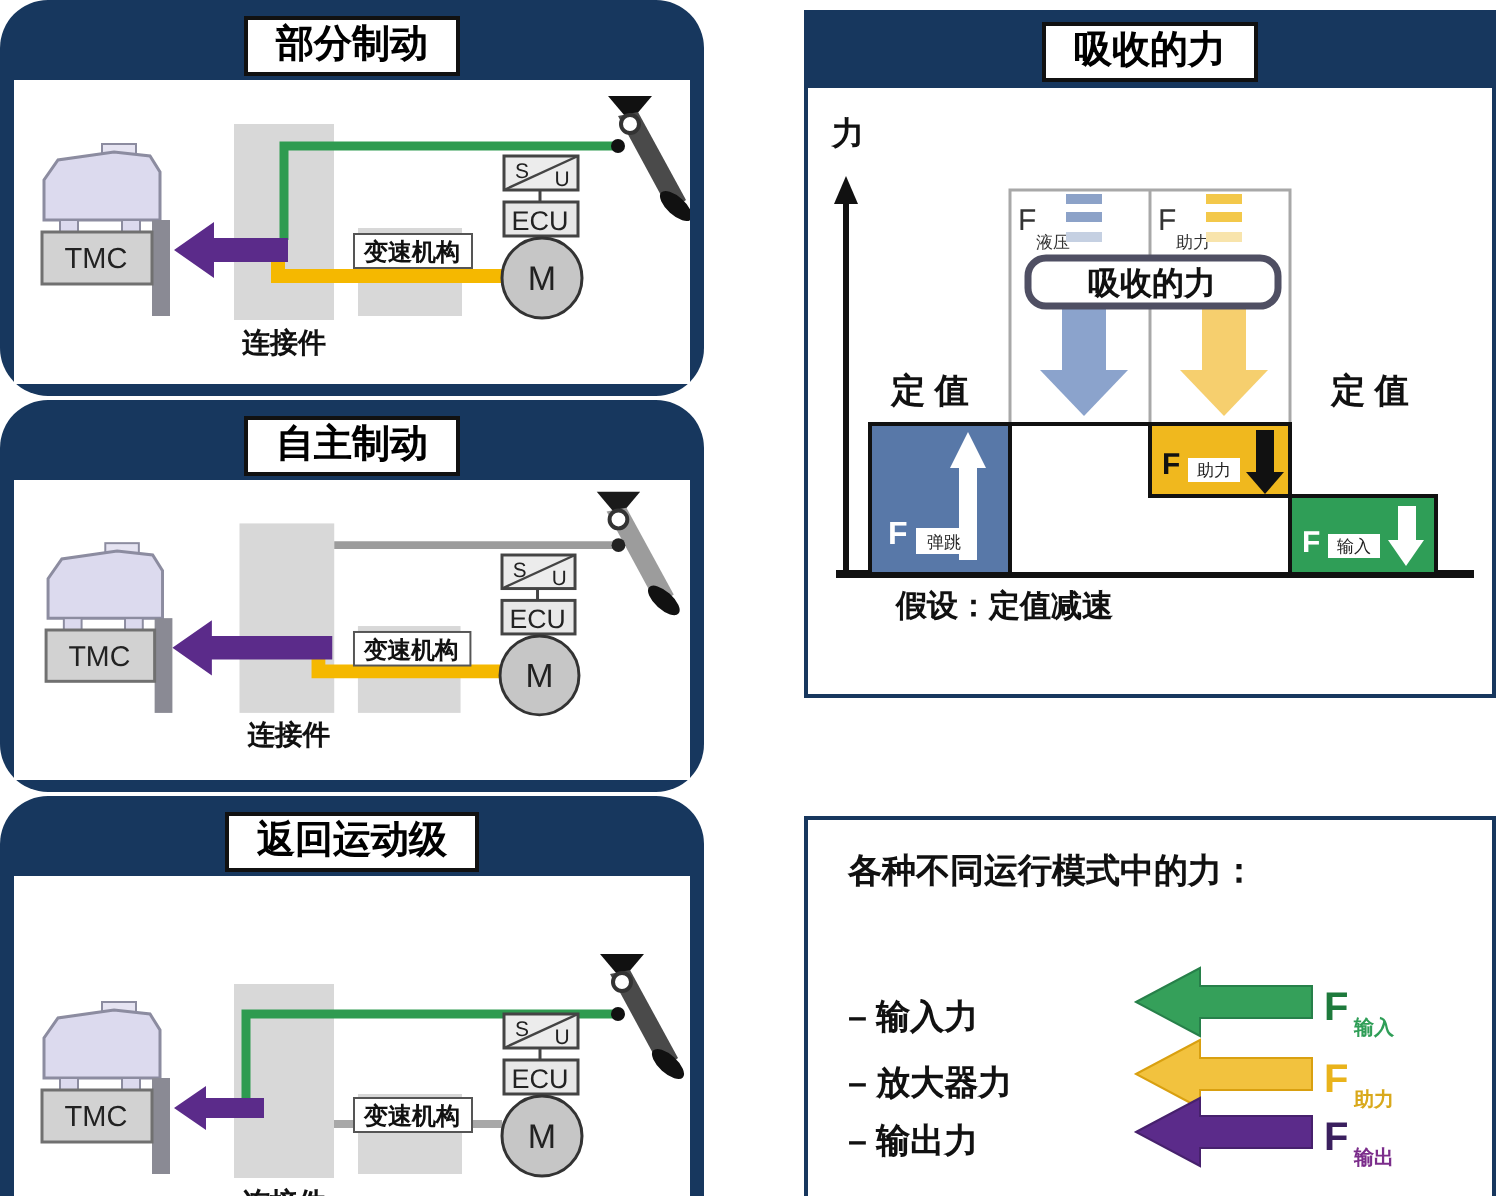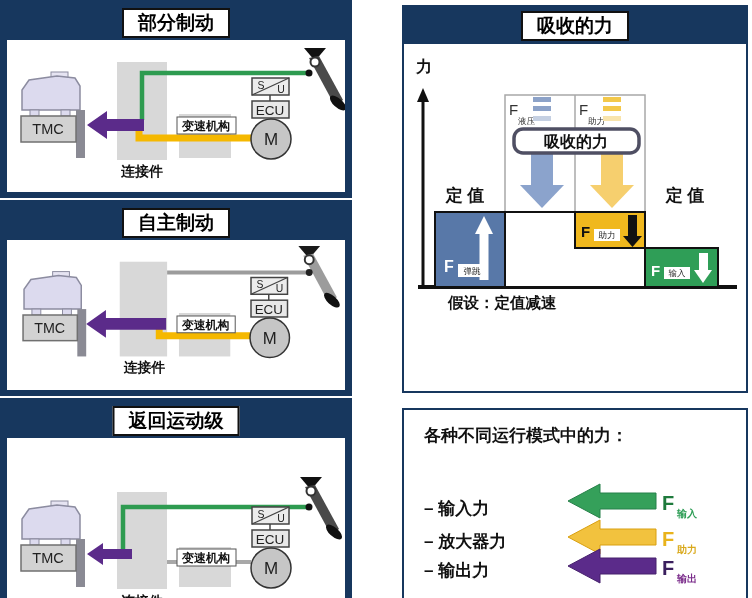--- a/index.html
+++ b/index.html
@@ -1,18 +1,18 @@
 <!DOCTYPE html>
 <html><head>
 <meta charset="utf-8">
 <style>
   html,body{margin:0;padding:0;background:#fff;}
   body{font-family:"Liberation Sans","DejaVu Sans",sans-serif;}
   .stage{position:relative;width:752px;height:598px;background:#fff;overflow:hidden;}
-  .lpanel{position:absolute;left:0;width:352px;background:#17375e;}
+  .lpanel{position:absolute;left:0;width:352px;background:#17375e;border-radius:24px;}
   .lpanel .body{position:absolute;left:7px;right:7px;top:40px;bottom:6px;background:#fff;}
   .titlebox{position:absolute;top:8px;left:50%;transform:translateX(-50%);
     background:#fff;border:2px solid #111;padding:0 14px;height:26px;line-height:26px;
     font-size:19px;font-weight:bold;color:#000;white-space:nowrap;z-index:3;}
   .rpanel{position:absolute;left:402px;width:346px;background:#fff;border:2px solid #17375e;box-sizing:border-box;}
   .rtitlebar{position:absolute;top:0;left:0;right:0;height:37px;background:#17375e;}
   .rtitlebox{top:4px;border-width:2px;}
   svg{display:block;}
   text{font-family:"Liberation Sans","DejaVu Sans",sans-serif;}
 </style>
@@ -131,21 +131,21 @@
           <polygon points="293,8 315,8 304,21" fill="#111"></polygon>
           <polygon points="298,18 308,16 332,60 324,66" fill="#4a4a4a"></polygon>
           <ellipse cx="327" cy="63" rx="10" ry="4.5" transform="rotate(42 327 63)" fill="#111"></ellipse>
           <circle cx="304" cy="22" r="4.5" fill="#fff" stroke="#333" stroke-width="2"></circle>
           <circle cx="302" cy="38" r="3.5" fill="#111"></circle>
         </g>
       </svg>
     </div>
   </section>
 
-  <section class="rpanel" style="top:5px;height:388px;">
+  <section class="rpanel" style="top:5px;height:344px;">
     <div class="rtitlebar"></div>
     <div class="titlebox rtitlebox">吸收的力</div>
     <svg style="position:absolute;top:37px;left:0;" width="342" height="347" viewBox="0 0 342 347">
       <text x="12" y="28" font-size="16" font-weight="bold" fill="#111">力</text>
       <line x1="19" y1="56" x2="19" y2="243" stroke="#111" stroke-width="3"></line>
       <polygon points="13,58 25,58 19,44" fill="#111"></polygon>
       <line x1="14" y1="243" x2="333" y2="243" stroke="#111" stroke-width="4"></line>
 
       <rect x="101" y="51" width="140" height="117" fill="#fff" stroke="#a8a8a8" stroke-width="1.5"></rect>
       <line x1="171" y1="51" x2="171" y2="168" stroke="#a8a8a8" stroke-width="1.5"></line>

